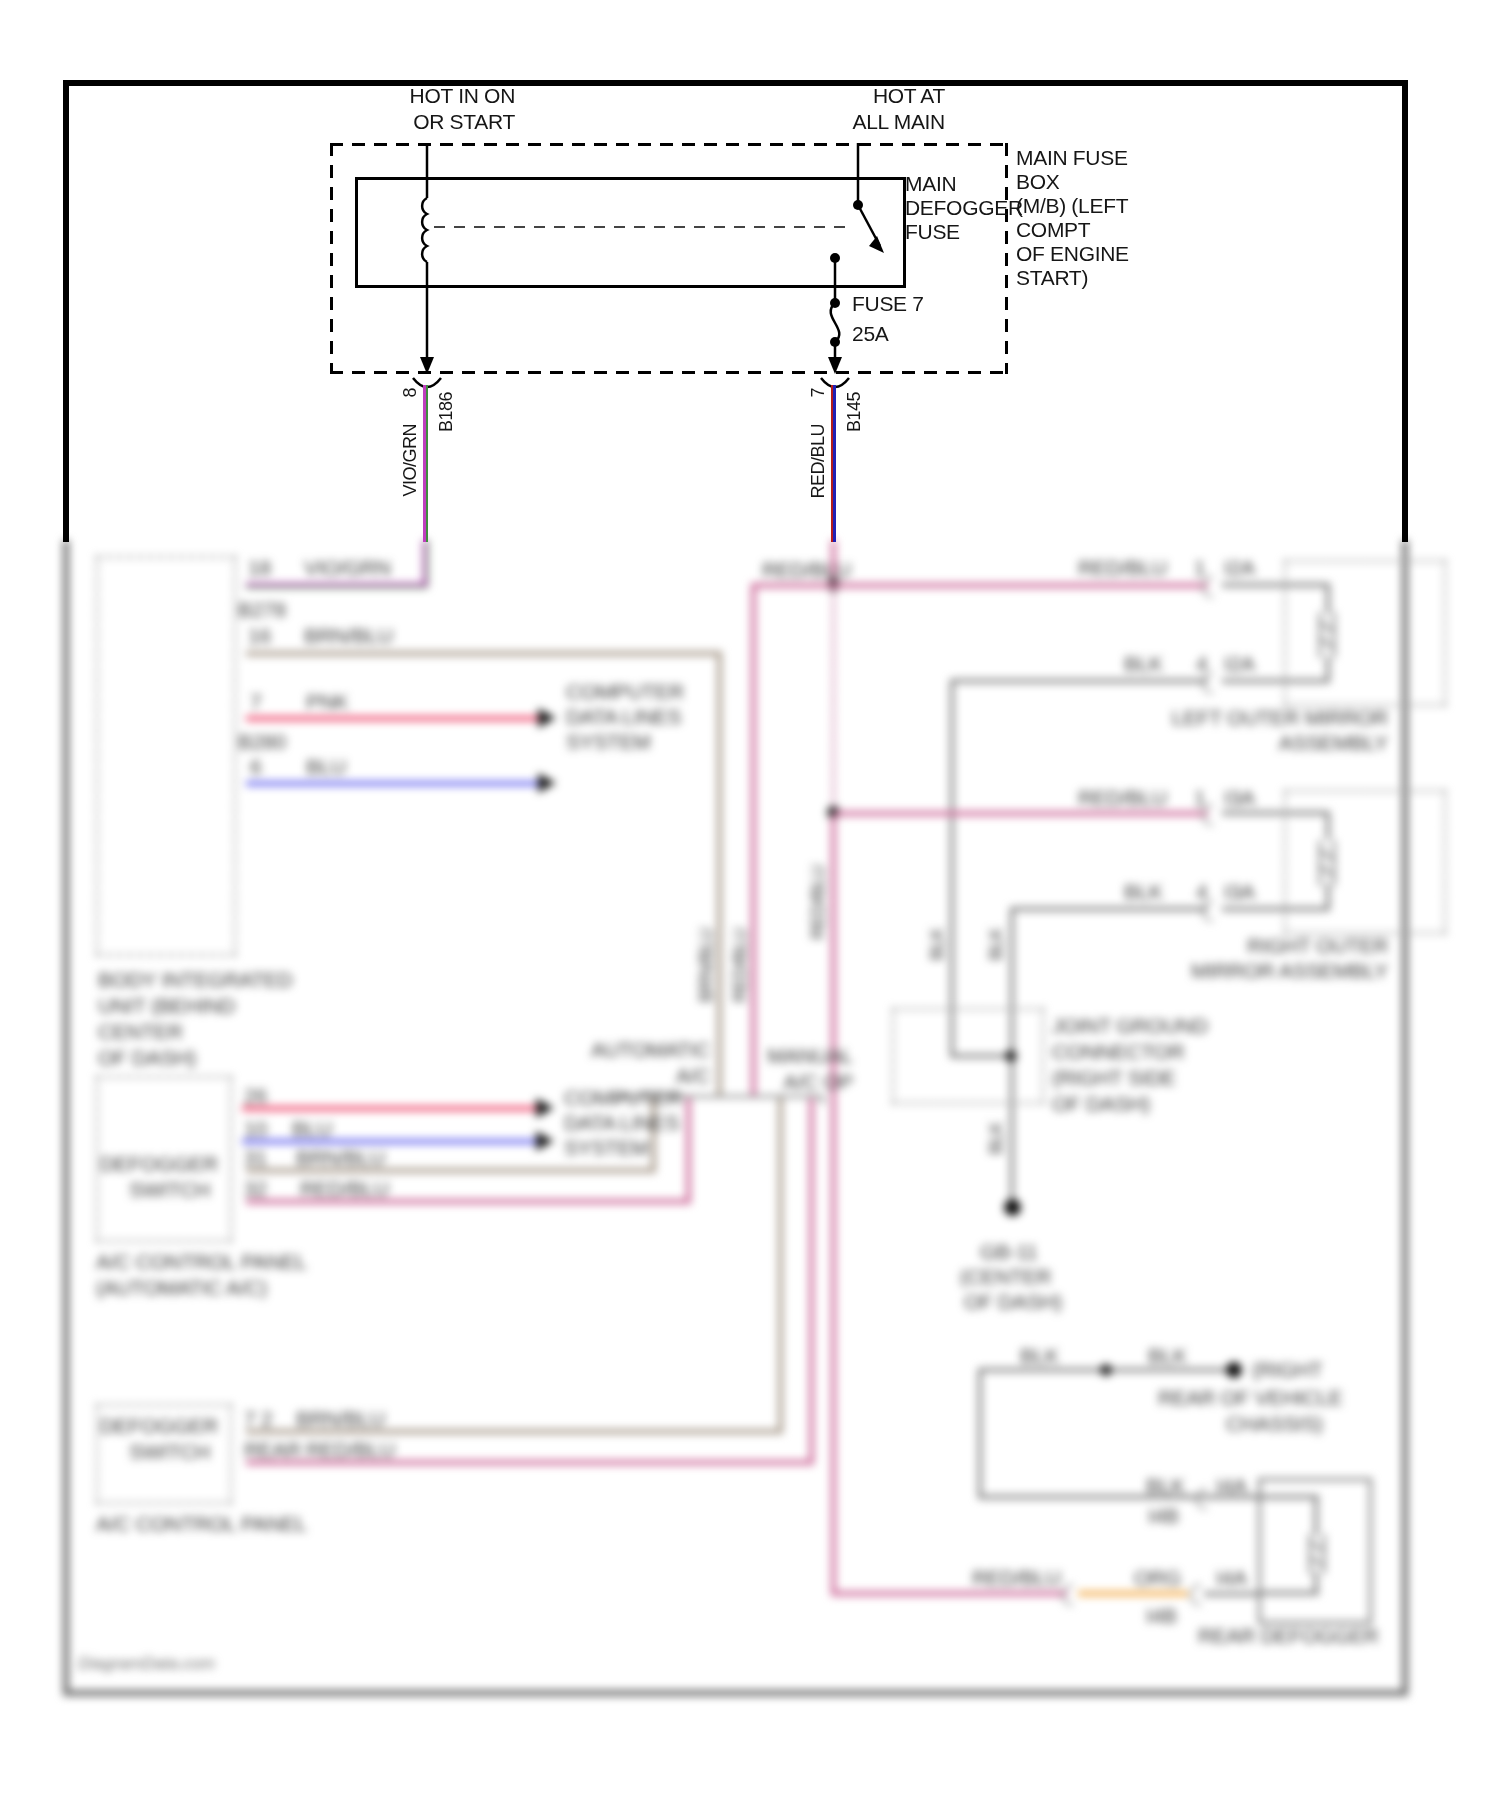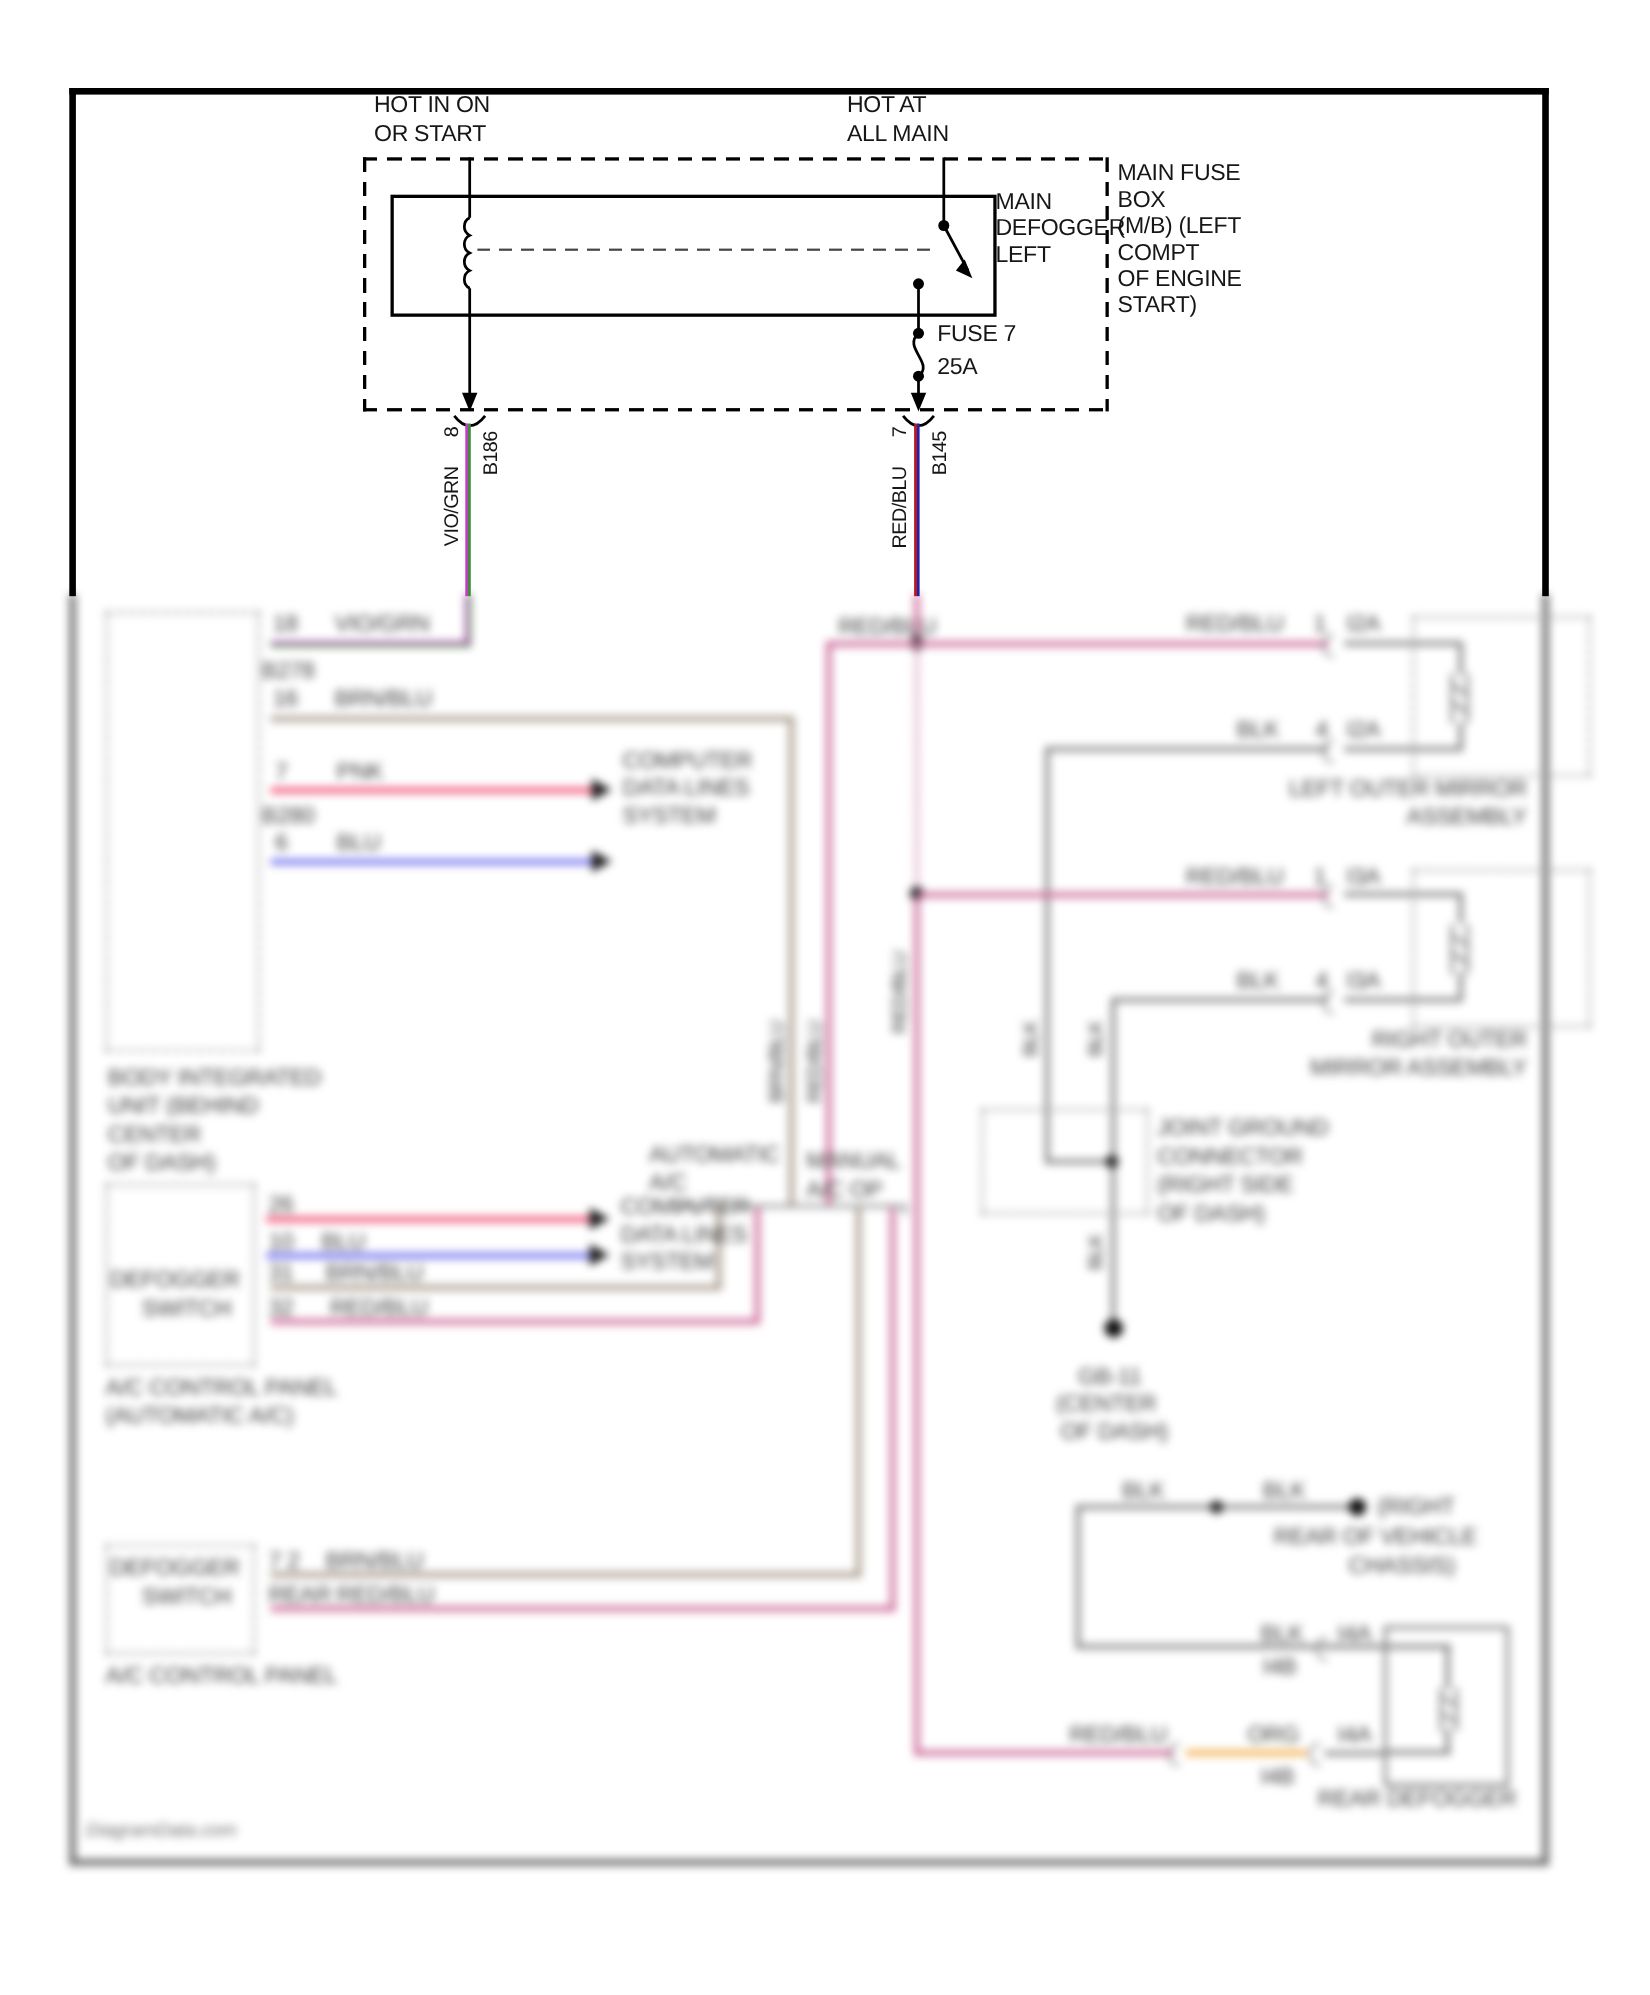--- a/index.html
+++ b/index.html
@@ -1,21 +1,21 @@
 <!DOCTYPE html>
 <html><head>
 <meta charset="utf-8">
 <style>
   html,body{margin:0;padding:0;background:#fff;}
   #canvas{position:relative;width:1500px;height:1814px;background:#ffffff;overflow:hidden;
           font-family:"Liberation Sans",sans-serif;}
   .L{position:absolute;font-size:21px;line-height:24px;color:#161616;white-space:nowrap;letter-spacing:-0.3px;}
   .B{color:#3d3d3d;}
   .V{writing-mode:vertical-rl;transform:rotate(180deg);font-size:18px;letter-spacing:-0.5px;}
-  .ctr{text-align:left;}
+  .ctr{text-align:right;}
   .rgt{text-align:right;}
   .wh,.wv{position:absolute;}
   .c-mag{background:linear-gradient(to right,#bf3fbf 55%,#3f8f3f 55%);}
   .c-magh{background:linear-gradient(to bottom,#bf3fbf 55%,#3f8f3f 55%);}
   .c-rb{background:linear-gradient(to right,#b51c1c 50%,#2020b5 50%);}
   .c-pink{background:#cf6f9d;}
   .c-tan{background:#ab9e90;}
   .c-gray{background:#7f7f7f;}
   .c-pnk{background:#ef4f72;}
   .c-blu{background:#6f6ff0;}
@@ -270,21 +270,21 @@
         <circle cx="835" cy="303" r="5"></circle>
         <circle cx="835" cy="342" r="5"></circle>
         <polygon points="884,253 869,246 877,236"></polygon>
         <polygon points="427,374 420,357 434,357"></polygon>
         <polygon points="835,374 828,357 842,357"></polygon>
       </g>
     </svg>
 
     <div class="L" style="left:905px;top:172px;">MAIN</div>
     <div class="L" style="left:905px;top:196px;">DEFOGGER</div>
-    <div class="L" style="left:905px;top:220px;">LEFT</div>
+    <div class="L" style="left:905px;top:220px;">FUSE</div>
     <div class="L" style="left:852px;top:292px;">FUSE 7</div>
     <div class="L" style="left:852px;top:322px;">25A</div>
     <div class="L" style="left:1016px;top:146px;">MAIN FUSE</div>
     <div class="L" style="left:1016px;top:170px;">BOX</div>
     <div class="L" style="left:1016px;top:194px;">(M/B) (LEFT</div>
     <div class="L" style="left:1016px;top:218px;">COMPT</div>
     <div class="L" style="left:1016px;top:242px;">OF ENGINE</div>
     <div class="L" style="left:1016px;top:266px;">START)</div>
 
     <div class="wv c-mag" style="left:423px;top:385px;width:5px;height:157px;"></div>

